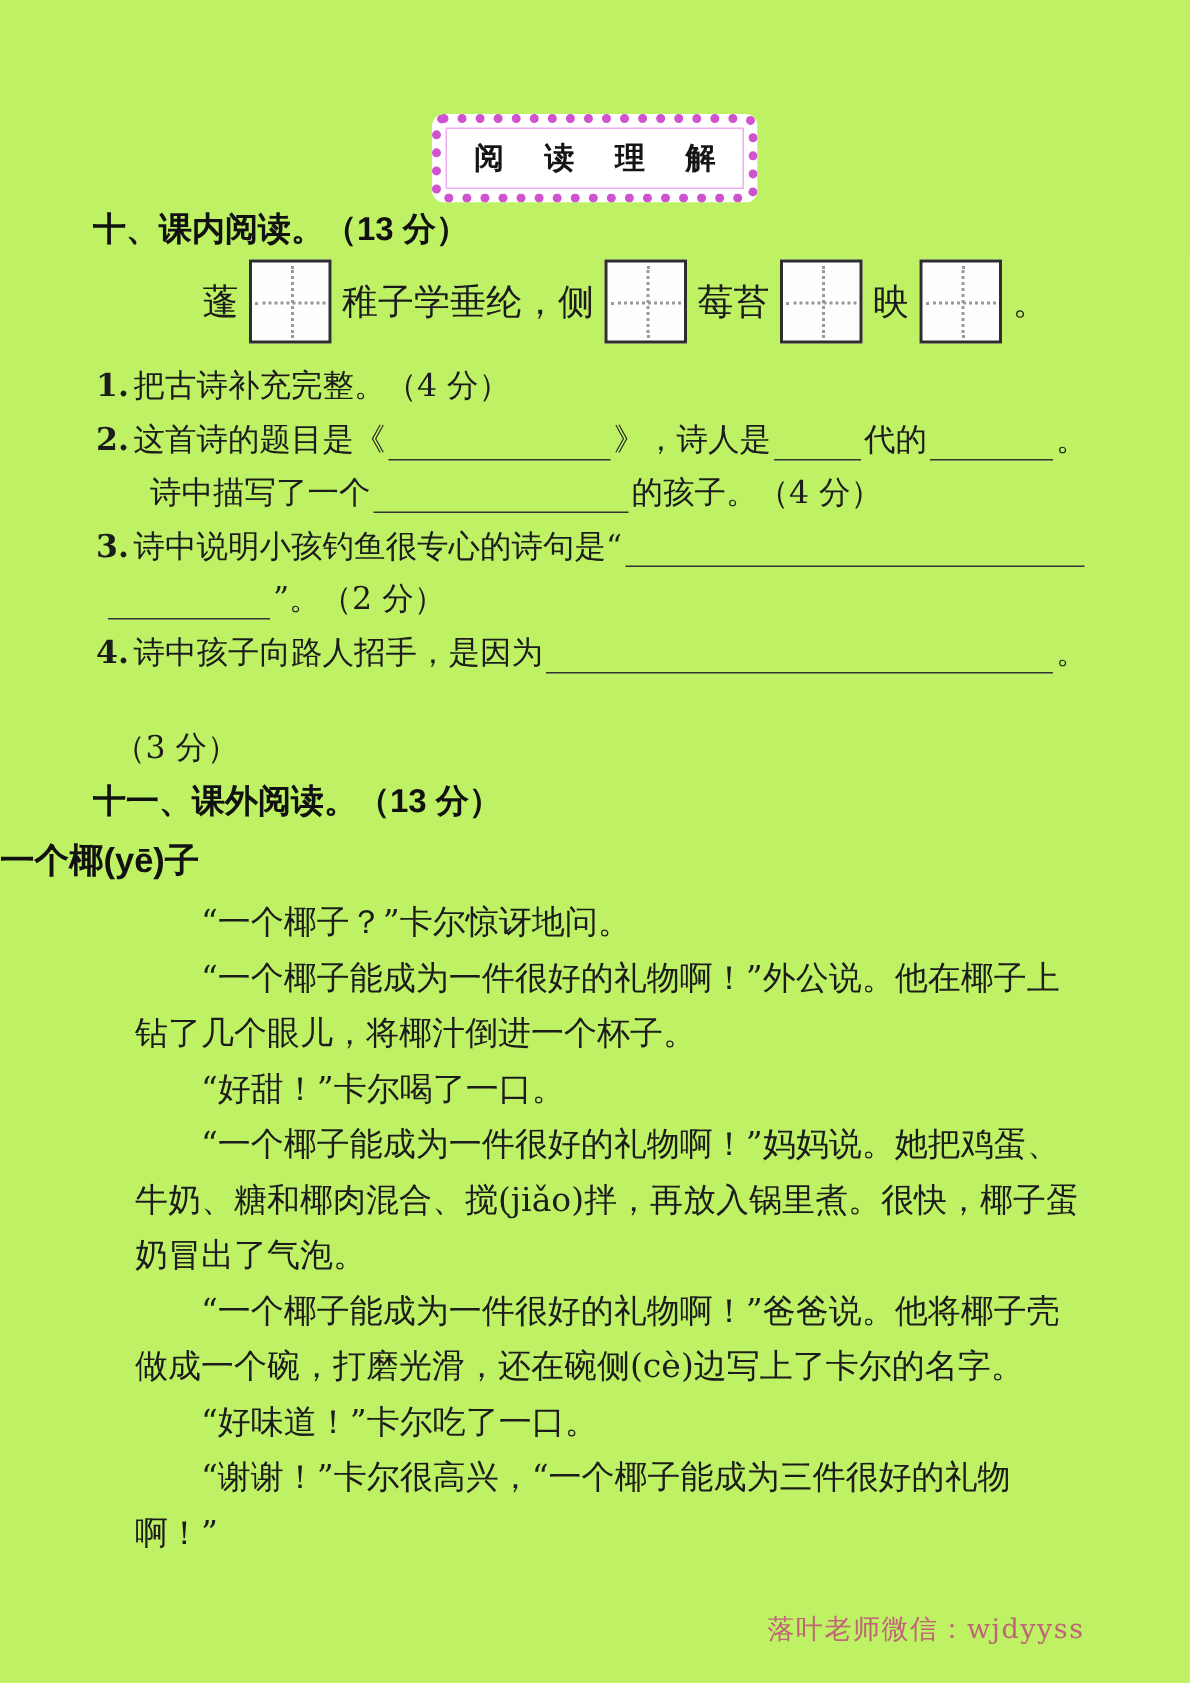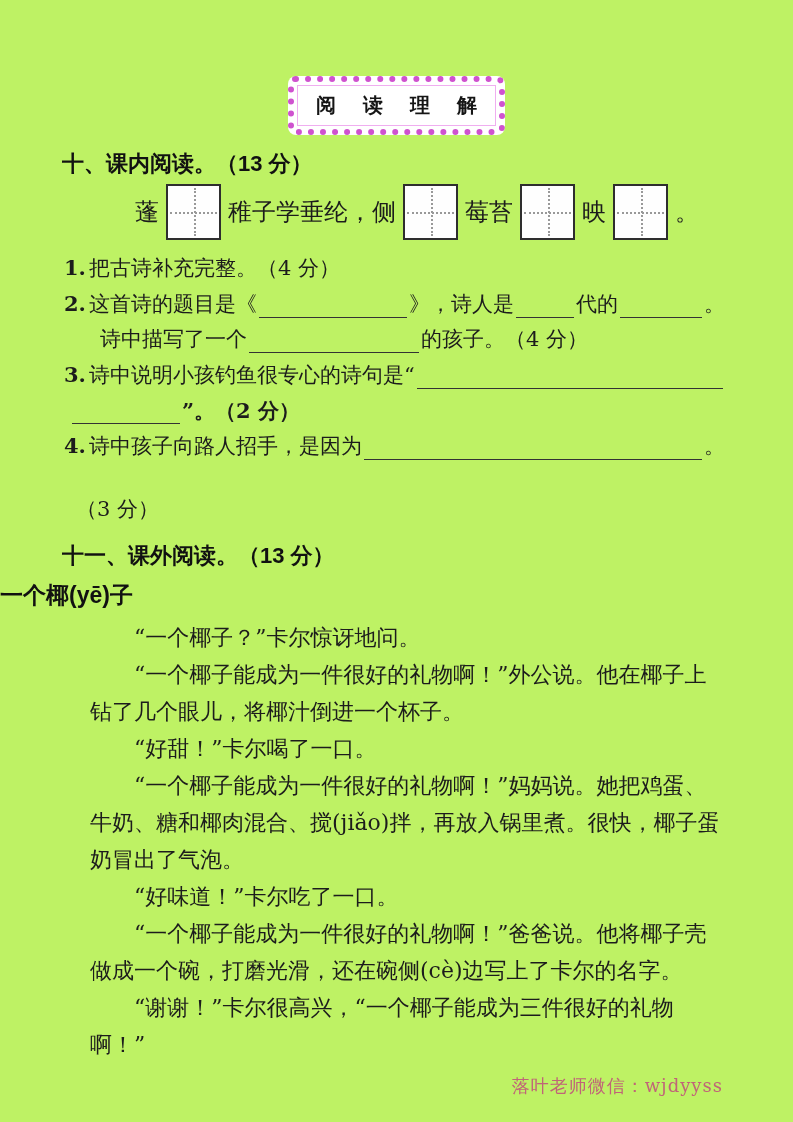--- a/index.html
+++ b/index.html
@@ -22,21 +22,21 @@
   .badge-inner{
     border:1px solid var(--badge-pink-light);
     padding:6px 8px 6px 18px;
     font-weight:bold;font-size:20px;letter-spacing:10px;
     font-family:"DejaVu Serif","Liberation Serif",serif;color:#151515;
   }
   
   .sec-title{
     font-family:"Liberation Sans","DejaVu Sans",sans-serif;
     font-weight:700;font-size:22px;line-height:28px;
-    margin:15px 0 0 62px;color:#111;
+    margin:4px 0 0 62px;color:#111;
   }
   
   .poem-row{display:flex;align-items:center;margin:6px 0 0 132px;font-size:24px;}
   .poem-row .t{margin:0 3px;white-space:nowrap;}
   .tzg{
     width:55px;height:56px;border:2px solid var(--grid-line);
     position:relative;display:inline-block;background:#fefefe;margin:0 4px;flex:0 0 auto;
   }
   .tzg::before{content:"";position:absolute;left:2px;right:2px;top:50%;border-top:2px dotted #999;}
   .tzg::after{content:"";position:absolute;top:2px;bottom:2px;left:50%;border-left:2px dotted #999;}
@@ -48,21 +48,21 @@
   .q.first{margin-top:10px;}
   .qnum{font-weight:700;margin-right:3px;flex:0 0 auto;}
   .qt{flex:0 0 auto;}
   .blank{
     display:inline-block;border-bottom:1.5px solid #333;
     height:22px;flex:0 0 auto;align-self:flex-end;margin:0 2px 4px 2px;
   }
   .blank.grow{flex:1 1 auto;}
   .w148{width:148px;} .w58{width:58px;} .w170{width:170px;} .w108{width:108px;}
   .indent-q2b{margin-left:100px;}
-  .indent-q3b{margin-left:70px;font-weight:bold;}
+  .indent-q3b{margin-left:70px;}
   .indent-q4b{margin-left:76px;margin-top:28px;}
   
   .passage-title{
     text-align:left;font-weight:700;font-size:23px;
     font-family:"Liberation Sans","DejaVu Sans",sans-serif;
     margin:10px 0 6px 0;color:#111;
   }
   .story{padding:2px 72px 0 90px;}
   .story p{margin:0;text-indent:2em;font-size:22px;line-height:37px;}
   
@@ -142,20 +142,20 @@
   </div>
 
   <div class="sec-title">十一、课外阅读。（13 分）</div>
   <div class="passage-title">一个椰(yē)子</div>
 
   <div class="story">
     <p>“一个椰子？”卡尔惊讶地问。</p>
     <p>“一个椰子能成为一件很好的礼物啊！”外公说。他在椰子上钻了几个眼儿，将椰汁倒进一个杯子。</p>
     <p>“好甜！”卡尔喝了一口。</p>
     <p>“一个椰子能成为一件很好的礼物啊！”妈妈说。她把鸡蛋、牛奶、糖和椰肉混合、搅(jiǎo)拌，再放入锅里煮。很快，椰子蛋奶冒出了气泡。</p>
+    <p>“一个椰子能成为一件很好的礼物啊！”爸爸说。他将椰子壳做成一个碗，打磨光滑，还在碗侧(cè)边写上了卡尔的名字。</p>
     <p>“好味道！”卡尔吃了一口。</p>
-    <p>“一个椰子能成为一件很好的礼物啊！”爸爸说。他将椰子壳做成一个碗，打磨光滑，还在碗侧(cè)边写上了卡尔的名字。</p>
     <p>“谢谢！”卡尔很高兴，“一个椰子能成为三件很好的礼物啊！”</p>
   </div>
 
   <div class="footer">落叶老师微信：wjdyyss</div>
 
 </div>
 
 </body></html>

